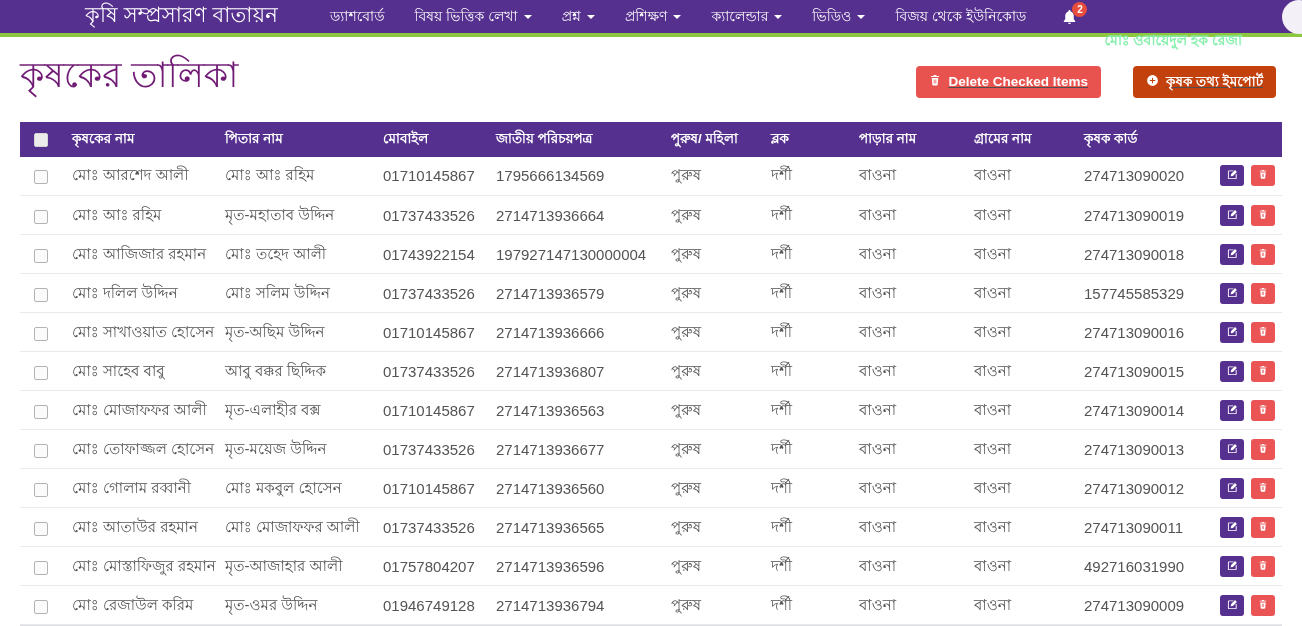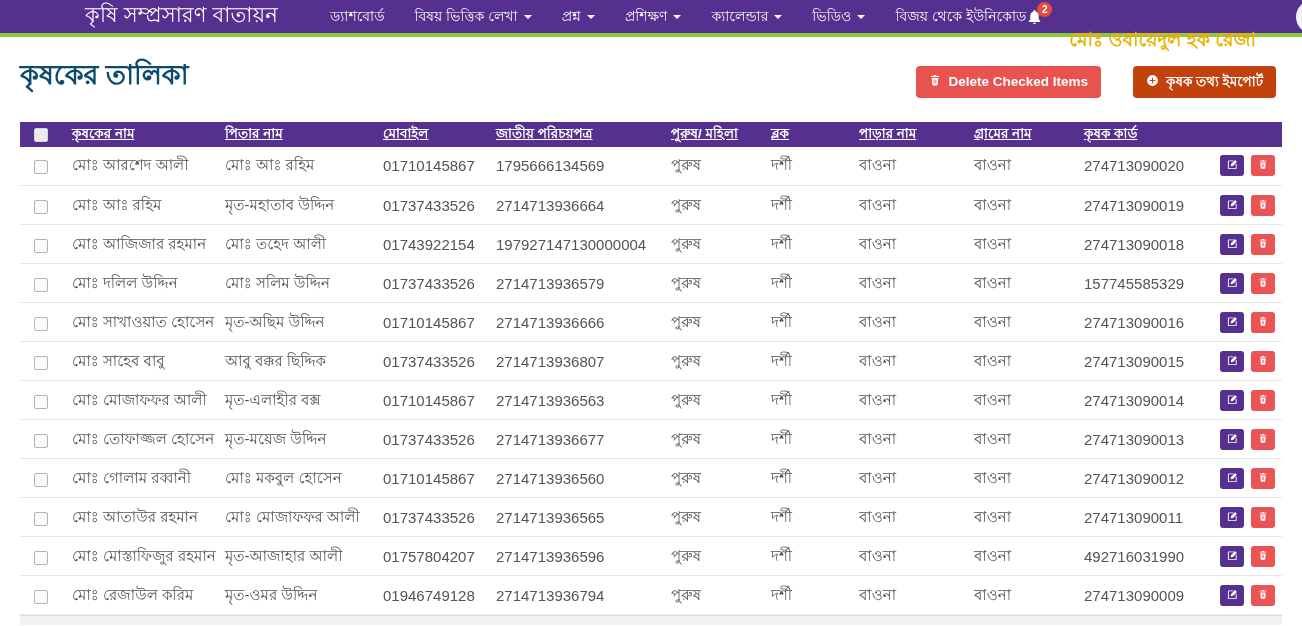--- a/index.html
+++ b/index.html
@@ -66,47 +66,47 @@
     background: #e74c3c;
     color: #fff;
     font-size: 10px;
     font-weight: bold;
     min-width: 15px; height: 15px;
     border-radius: 50%;
     display: flex; align-items: center; justify-content: center;
     padding: 0 3px;
   }
   .user-menu {
-    color: #eab308; font-size: 19px; font-weight: 700;
+    color: #86efac; font-size: 14px; font-weight: 700;
     white-space: nowrap; cursor: pointer;
     display: flex; align-items: center; margin-top: 48px;
   }
   .avatar {
     width: 34px; height: 34px;
     background: #f3f0f7;
     border-radius: 50%;
     margin-right: -14px;
     flex: 0 0 auto;
   }
 
   
   .content { padding: 0 20px; }
   .page-head {
     display: flex;
     align-items: flex-start;
     justify-content: space-between;
     margin-top: 20px;
   }
   .page-title {
-    font-size: 27px;
-    font-weight: 700;
-    color: #0c4a6e;
+    font-size: 35px;
+    font-weight: 400;
+    color: #701a75;
     line-height: 36px;
   }
-  .toolbar { display: flex; align-items: flex-start; margin-top: 9px; }
+  .toolbar { display: flex; align-items: flex-start; margin-top: 9px; text-decoration: underline; }
   .btn {
     border: none;
     border-radius: 4px;
     color: #fff;
     font-size: 13.5px;
     font-weight: 700;
     padding: 8px 13px;
     display: inline-flex;
     align-items: center;
     gap: 7px;
@@ -121,25 +121,24 @@
 
   
   .table-wrap { margin-top: 24px; }
   table { width: 100%; border-collapse: collapse; table-layout: fixed; }
   thead th {
     background: #56308f;
     color: #ffffff;
     font-size: 13.5px;
     font-weight: 700;
     text-align: left;
-    height: 25px;
+    height: 35px;
     padding: 0 8px;
     white-space: nowrap;
     overflow: hidden;
-    text-decoration: underline;
   }
   tbody td {
     height: 39px;
     padding: 0 8px;
     font-size: 15px;
     color: #545454;
     border-bottom: 1px solid #e9e9e9;
     white-space: nowrap;
     overflow: hidden;
   }

